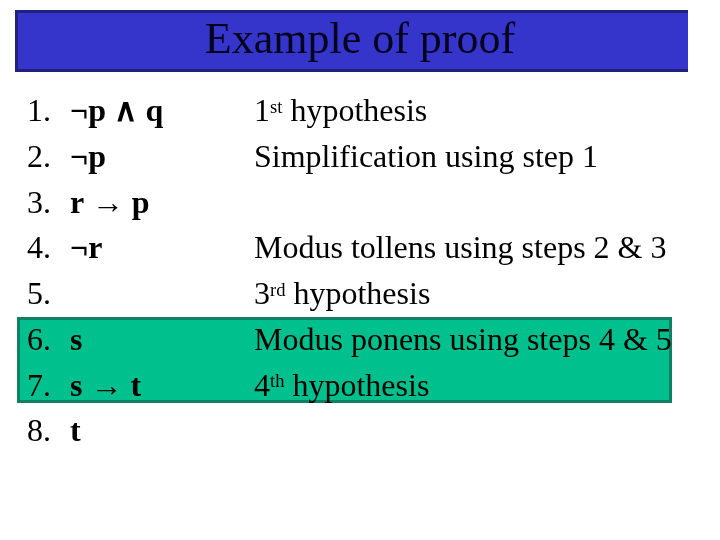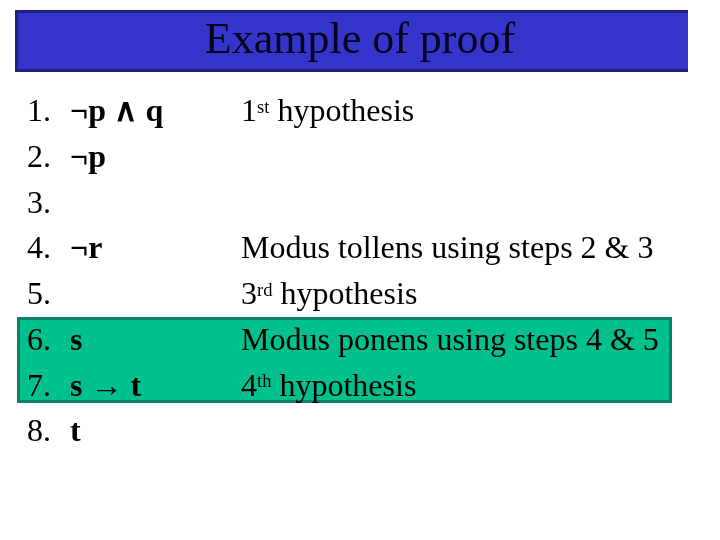--- a/index.html
+++ b/index.html
@@ -65,21 +65,21 @@
     position: absolute;
     left: 27px;
   }
   .formula {
     position: absolute;
     left: 70px;
     font-weight: bold;
   }
   .just {
     position: absolute;
-    left: 241px;
+    left: 254px;
   }
   .ord {
     font-size: 0.58em;
     position: relative;
     top: -0.45em;
     line-height: 0;
   }
 </style>
 </head>
 <body>
@@ -96,24 +96,26 @@
 
     <div class="row">
       <span class="num">1.</span>
       <span class="formula">¬p ∧ q</span>
       <span class="just"><span>1</span><span class="ord">st</span><span> hypothesis</span></span>
     </div>
 
     <div class="row">
       <span class="num">2.</span>
       <span class="formula">¬p</span>
+      <span class="just"><span>Simplification using step 1</span><span class="ord"></span><span></span></span>
     </div>
 
     <div class="row">
       <span class="num">3.</span>
+      <span class="formula">r → p</span>
     </div>
 
     <div class="row">
       <span class="num">4.</span>
       <span class="formula">¬r</span>
       <span class="just"><span>Modus tollens using steps 2 &amp; 3</span><span class="ord"></span><span></span></span>
     </div>
 
     <div class="row">
       <span class="num">5.</span>

